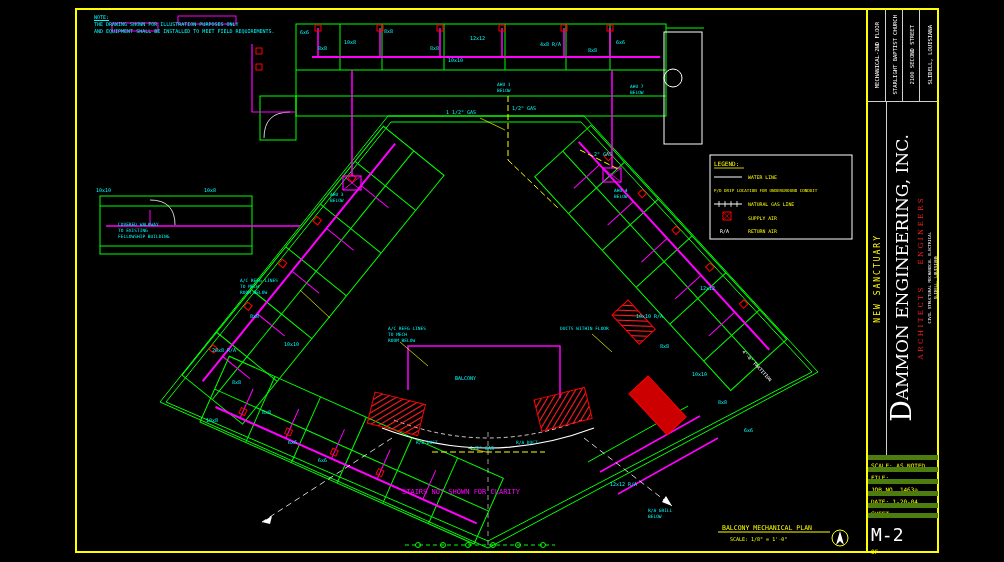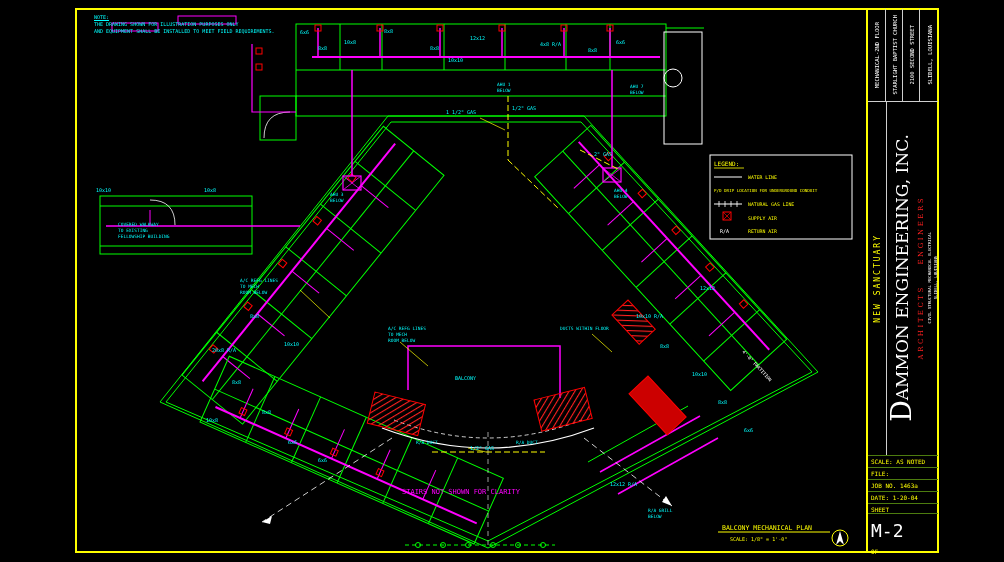--- a/index.html
+++ b/index.html
@@ -3,21 +3,21 @@
 <meta charset="utf-8">
 <style>
   html,body{margin:0;padding:0;background:#000;}
   #page{position:relative;width:1004px;height:562px;background:#000;overflow:hidden;
         font-family:"Liberation Sans",sans-serif;}
   .cad{font-family:"DejaVu Sans Mono",monospace;}
   svg text{font-family:"DejaVu Sans Mono",monospace;}
   .abs{position:absolute;}
   
   .vtext{writing-mode:vertical-rl;transform:rotate(180deg);white-space:nowrap;}
-  .tb-row{position:absolute;left:0;width:70px;border-top:1px solid #4d7c0f;
+  .tb-row{position:absolute;left:0;width:70px;border-top:5px solid #4d7c0f;
           color:#ffff00;font-family:"DejaVu Sans Mono",monospace;font-size:6px;
           padding:2px 0 0 3px;box-sizing:border-box;}
   .projcol{position:absolute;top:0;height:92px;border-left:1px solid #cfcfcf;
            color:#ffffff;font-family:"DejaVu Sans Mono",monospace;font-size:5.5px;
            display:flex;align-items:center;justify-content:center;}
   .note{color:#00ffff;font-family:"DejaVu Sans Mono",monospace;font-size:5px;line-height:7px;}
 </style>
 </head>
 <body>
 

